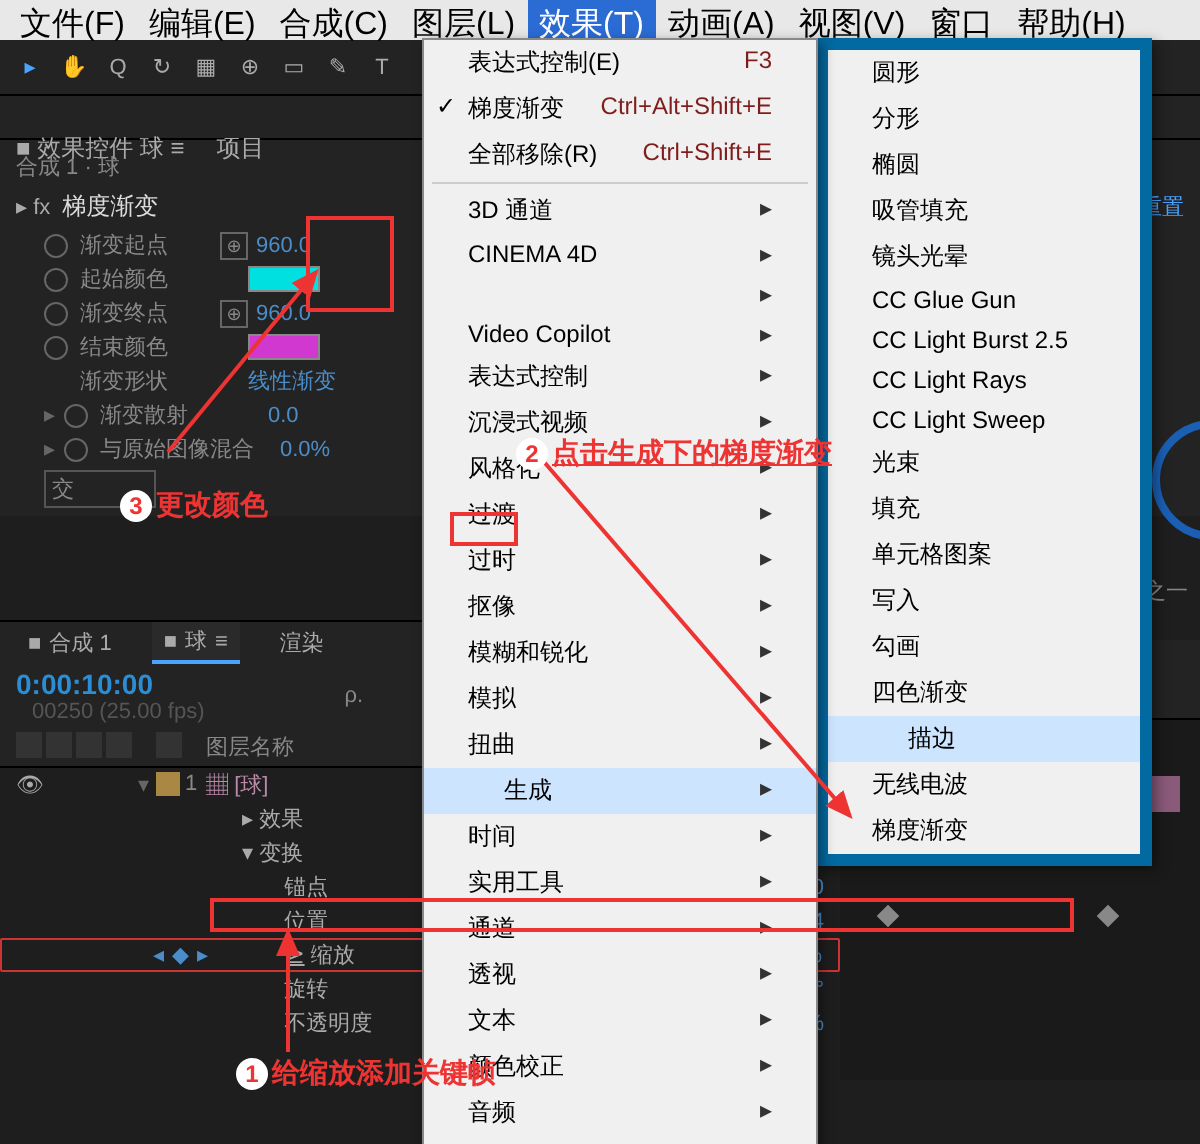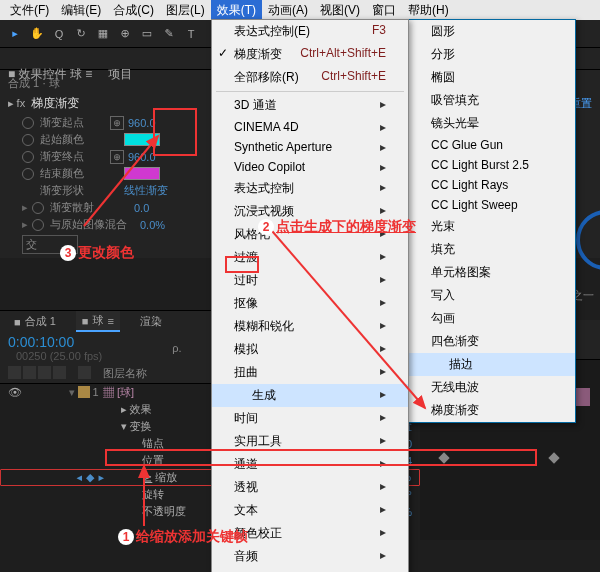--- a/index.html
+++ b/index.html
@@ -1,19 +1,19 @@
 <!DOCTYPE html>
 <html><head>
 <meta charset="utf-8">
 <style>
 * { margin: 0; padding: 0; box-sizing: border-box; font-family: "Microsoft YaHei", Arial, sans-serif; }
 body { background: #1e1e1e; color: #aaa; font-size: 11px; width: 600px; height: 572px; overflow: hidden; position: relative; }
 
 
-.menubar { background: #e8e8e8; height: 20px; display: flex; align-items: center; padding: 0 4px; color: #000; font-size: 12px; }
+.menubar { background: #e8e8e8; height: 20px; display: flex; padding: 0 4px; color: #000; font-size: 16px; }
 .menubar .item { padding: 2px 6px; cursor: pointer; }
 .menubar .item.open { background: #2b6cd4; color: #fff; }
 
 
 .toolbar { background: #232323; height: 28px; display: flex; align-items: center; padding: 0 6px; gap: 4px; border-bottom: 1px solid #000; }
 .tool-icon { width: 18px; height: 18px; color: #aaa; display: flex; align-items: center; justify-content: center; }
 .tool-icon.blue { color: #4aa3ff; }
 
 
 .panel-tabs { background: #232323; height: 22px; display: flex; align-items: center; padding: 0 8px; gap: 16px; font-size: 12px; color: #aaa; border-bottom: 1px solid #000; }
@@ -28,34 +28,34 @@
 .fx-row { display: flex; align-items: center; padding: 1px 0 1px 14px; height: 17px; }
 .fx-row .stopwatch { width: 12px; height: 12px; border: 1px solid #666; border-radius: 50%; margin-right: 6px; }
 .fx-row .plabel { color: #888; width: 70px; }
 .fx-row .crosshair { width: 14px; height: 14px; border: 1px solid #666; display: flex; align-items: center; justify-content: center; margin-right: 4px; font-size: 9px; color: #888; }
 .fx-row .bluelink { color: #4a8dc8; }
 .color-swatch { width: 36px; height: 13px; border: 1px solid #888; margin-left: 14px; }
 .input-box { border: 1px solid #555; width: 56px; padding: 1px 3px; color: #888; margin-left: 14px; margin-top: 2px; }
 
 
 .dropdown1 { position: absolute; left: 211px; top: 19px; width: 198px; background: #f0f0f0; border: 1px solid #888; box-shadow: 2px 2px 6px rgba(0,0,0,0.4); z-index: 100; color: #000; font-size: 12px; }
-.dropdown2 { position: absolute; left: 408px; top: 19px; width: 168px; background: #f0f0f0; border: 1px solid #0369a1; box-shadow: 2px 2px 6px rgba(0,0,0,0.4); z-index: 99; color: #000; font-size: 12px; }
+.dropdown2 { position: absolute; left: 408px; top: 19px; width: 168px; background: #f0f0f0; border: 6px solid #0369a1; box-shadow: 2px 2px 6px rgba(0,0,0,0.4); z-index: 99; color: #000; font-size: 12px; }
 .dd-item { padding: 3px 22px 3px 22px; cursor: pointer; position: relative; display: flex; }
 .dd-item.hl { background: #cde4ff; padding-left: 40px; }
 .dd-item .shortcut { margin-left: auto; color: #7f1d1d; }
 .dd-item .arrow { margin-left: auto; color: #333; }
 .dd-sep { height: 1px; background: #ccc; margin: 2px 4px; }
 .dd-check { position: absolute; left: 6px; }
 
 
 .timeline-tabs { background: #232323; height: 22px; display: flex; align-items: center; padding: 0 8px; gap: 14px; border-top: 1px solid #000; margin-top: 6px; }
 .timeline-tabs .tab { padding: 2px 6px; display: flex; align-items: center; gap: 4px; }
 .timeline-tabs .active { background: #2a2a2a; border-bottom: 2px solid #4aa3ff; }
 .tc-row { display: flex; align-items: center; background: #232323; padding: 2px 8px; gap: 70px; }
-.tc { color: #2b8ed4; font-size: 14px; font-weight: normal; }
+.tc { color: #2b8ed4; font-size: 14px; font-weight: bold; }
 .search { color: #888; }
 .fps { color: #555; font-size: 11px; padding-left: 8px; }
 .col-header { background: #232323; display: flex; padding: 2px 8px; color: #888; font-size: 11px; border-bottom: 1px solid #000; }
 .col-header .icons { width: 95px; display: flex; gap: 2px; }
 .col-header .small-ic { width: 13px; height: 13px; background: #333; }
 
 
 .layer-area { background: #1e1e1e; }
 .layer-row { display: flex; align-items: center; padding: 1px 8px; height: 17px; }
 .layer-row .indent1 { width: 95px; display: flex; gap: 3px; }
@@ -183,21 +183,20 @@
   <div class="dd-sep"></div>
   <div class="dd-item">
       <span>3D 通道</span>
       <span class="arrow">▸</span>
     </div>
   <div class="dd-item">
       <span>CINEMA 4D</span>
       <span class="arrow">▸</span>
     </div>
   <div class="dd-item">
-      <span>Synthetic Aperture</span>
       <span class="arrow">▸</span>
     </div>
   <div class="dd-item">
       <span>Video Copilot</span>
       <span class="arrow">▸</span>
     </div>
   <div class="dd-item">
       <span>表达式控制</span>
       <span class="arrow">▸</span>
     </div>

